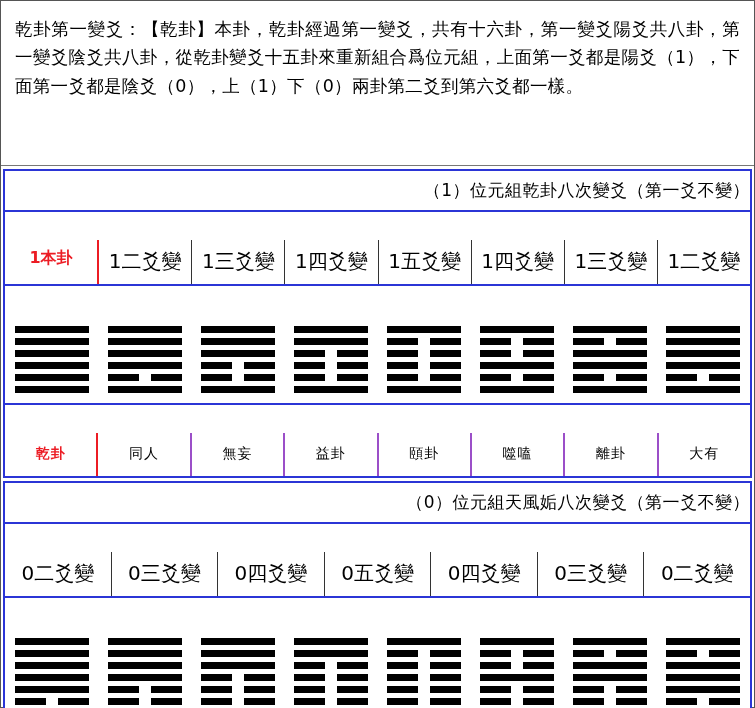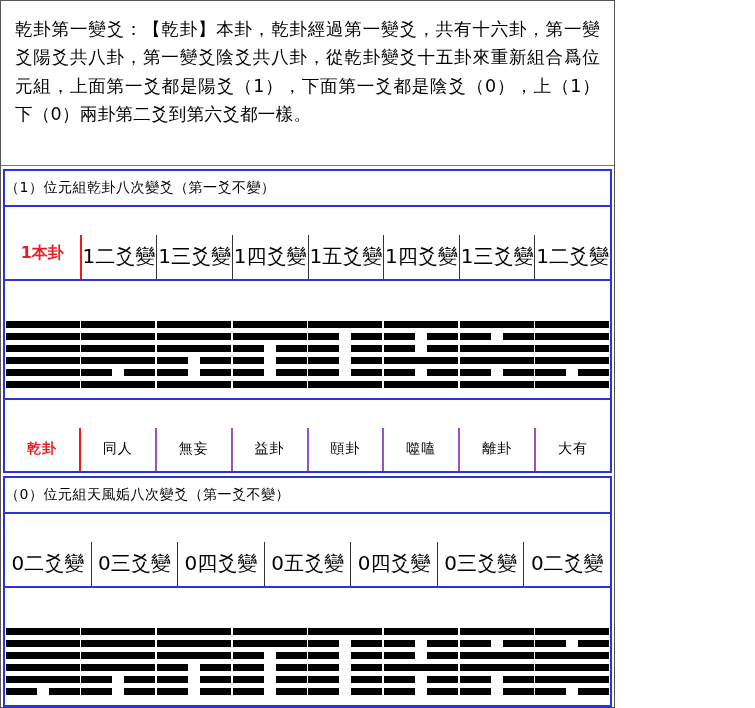--- a/index.html
+++ b/index.html
@@ -9,21 +9,21 @@
   }
   body {
     width: 755px;
     height: 708px;
     font-family: "DejaVu Sans", "Liberation Sans", sans-serif;
     color: #000000;
     overflow: hidden;
   }
   .page {
     position: relative;
-    width: 615px;
+    width: 755px;
     height: 708px;
     box-sizing: border-box;
     border: 1px solid #555555;
     background: #ffffff;
   }
 
   
   .intro {
     box-sizing: border-box;
     width: 100%;
@@ -37,22 +37,22 @@
   }
 
   
   .section {
     box-sizing: border-box;
     border: 2px solid #2b35d6;
     margin: 3px 2px 0 2px;
   }
   .section-title {
     box-sizing: border-box;
-    text-align: left;
-    font-size: 14px;
+    text-align: right;
+    font-size: 17px;
     padding: 8px 0 8px 0;
     border-bottom: 2px solid #2b35d6;
     letter-spacing: 0.5px;
   }
 
   
   .row8 {
     display: flex;
     width: 100%;
     box-sizing: border-box;

